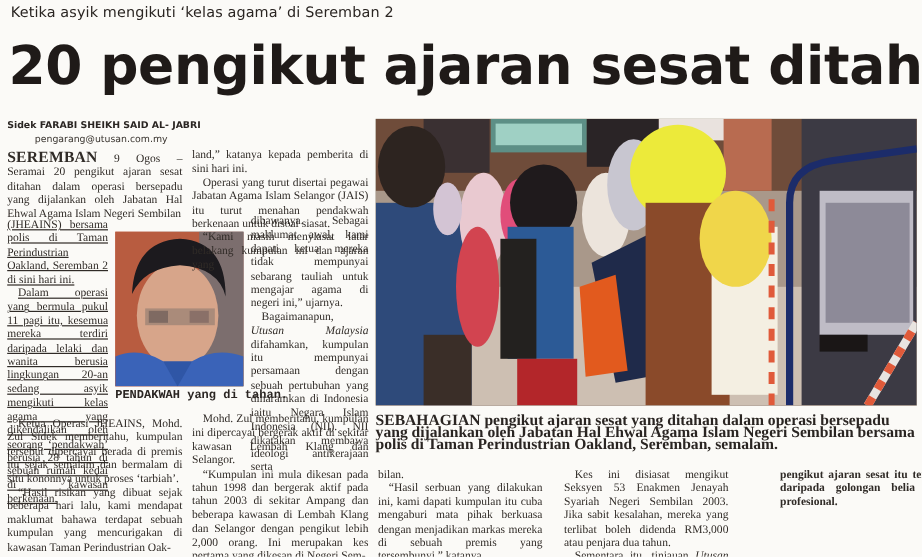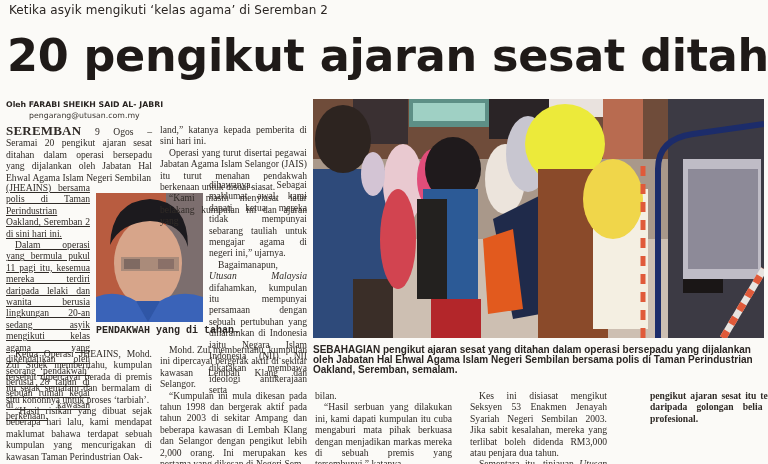--- a/index.html
+++ b/index.html
@@ -61,31 +61,31 @@
     font-weight: bold; font-size: 10px; color: #2a2522;
   }
 
   
   .photo {
     position: absolute; left: 313px; top: 99px; width: 451px; height: 239px;
     overflow: hidden; background: #8a7a6a;
   }
   .photo-caption {
     position: absolute; left: 313px; top: 345px; width: 452px;
-    font-family: Liberation Sans, sans-serif;
-    font-weight: bold; font-size: 10px; line-height: 10px; color: #2a2522;
+    font-family: Liberation Serif, serif;
+    font-weight: bold; font-size: 13px; line-height: 10px; color: #2a2522;
   }
 </style>
 </head>
 <body>
 
 <div class="kicker">Ketika asyik mengikuti ‘kelas agama’ di Seremban 2</div>
 <div class="headline">20 pengikut ajaran sesat ditahan</div>
 
-<div class="byline">Oleh FARABI SHEIKH SAID AL- JABRI</div>
+<div class="byline">Sidek FARABI SHEIKH SAID AL- JABRI</div>
 <div class="email">pengarang@utusan.com.my</div>
 
 <div class="body-text col1-top">
   <p class="noindent"><span class="dateline-city">SEREMBAN</span><span> 9 Ogos – Seramai 20 pengikut ajaran sesat ditahan dalam operasi bersepadu yang dijalankan oleh Jabatan Hal Ehwal Agama Islam Negeri Sembilan</span></p>
 </div>
 <div class="body-text col1-narrow">
   <p class="noindent">(JHEAINS) bersama polis di Taman Perindustrian Oakland, Seremban 2 di sini hari ini.</p>
   <p>Dalam operasi yang bermula pukul 11 pagi itu, kesemua mereka terdiri daripada lelaki dan wanita berusia lingkungan 20-an sedang asyik mengikuti kelas agama yang dikendalikan oleh seorang ‘pendakwah’ berusia 28 tahun di sebuah rumah kedai di kawasan berkenaan.</p>
 </div>
 <div class="body-text col1-bottom">

